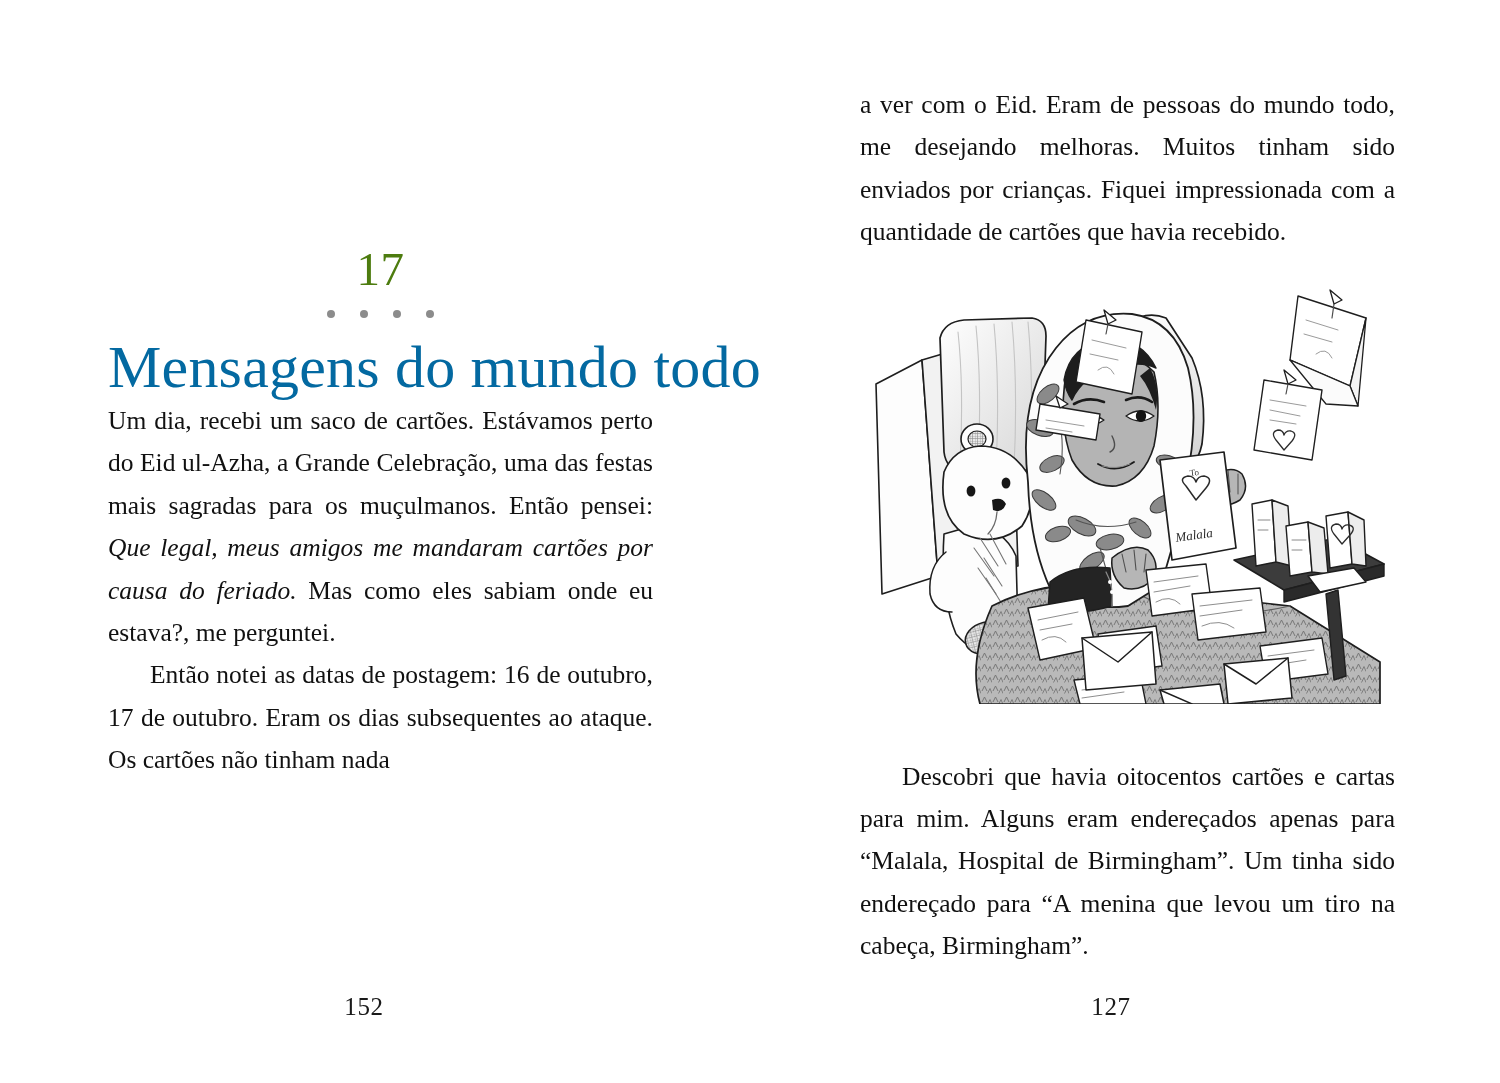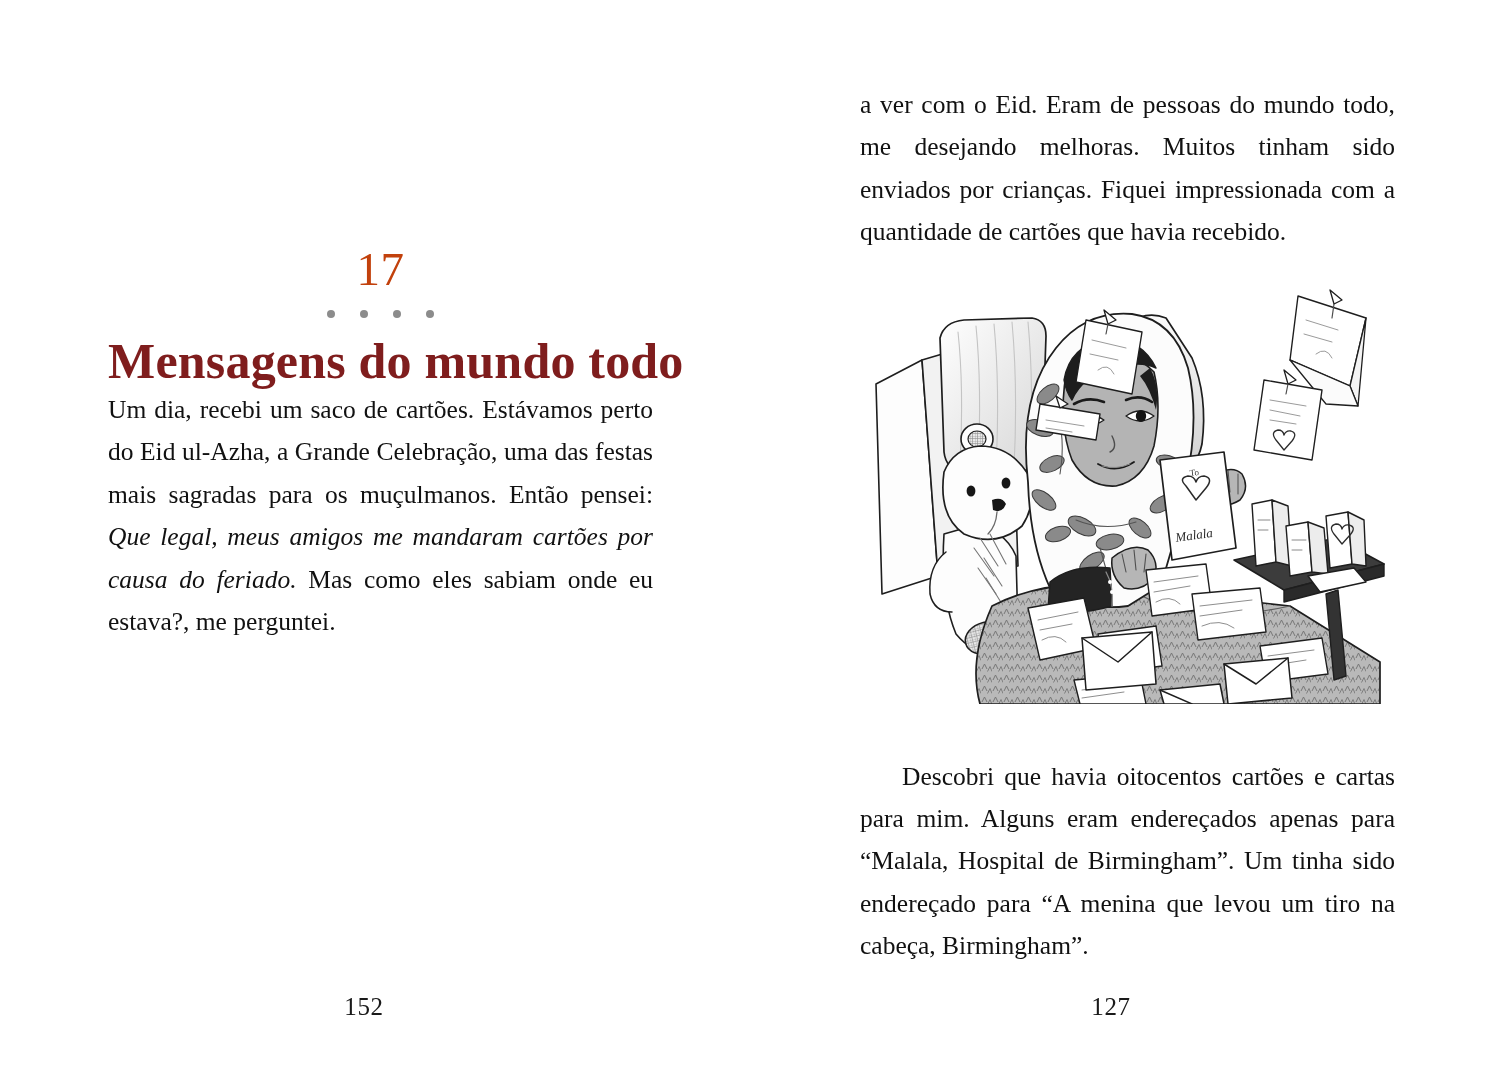--- a/index.html
+++ b/index.html
@@ -36,45 +36,45 @@
 
   
   .chapter-opener {
     padding-top: 246px;
     text-align: center;
   }
   .chapter-number {
     font-size: 47px;
     line-height: 1;
     letter-spacing: 0.5px;
-    color: #c2410c;
+    color: #4d7c0f;
     font-weight: normal;
     margin: 0;
   }
   .chapter-ornament {
     margin: 17px auto 0;
     width: 108px;
     display: flex;
     justify-content: space-between;
     align-items: center;
   }
   .chapter-ornament span {
     display: block;
     width: 8px;
     height: 8px;
     border-radius: 50%;
     background: #8c8c8c;
   }
   .chapter-title {
     margin: 16px 0 0;
-    font-size: 50px;
+    font-size: 60px;
     line-height: 1.1;
-    font-weight: bold;
+    font-weight: normal;
     letter-spacing: 0.2px;
-    color: #7f1d1d;
+    color: #0369a1;
     white-space: nowrap;
   }
 
   
   .body-block {
     font-size: 25.5px;
     line-height: 42.4px;
     text-align: justify;
     text-justify: inter-word;
     color: #111111;
@@ -126,20 +126,21 @@
         <span></span>
         <span></span>
         <span></span>
       </div>
 
       <h1 class="chapter-title">Mensagens do mundo todo</h1>
     </div>
 
     <div class="body-block left-body">
         <p><span>Um dia, recebi um saco de cartões. Estávamos perto do Eid ul-Azha, a Grande Celebração, uma das festas mais sagradas para os muçulmanos. Então pensei: </span><em>Que legal, meus amigos me mandaram cartões por causa do feriado.</em><span> Mas como eles sabiam onde eu estava?, me perguntei.</span></p>
+        <p class="indent"><span>Então notei as datas de postagem: 16 de outubro, 17 de outubro. Eram os dias subsequentes ao ataque. Os cartões não tinham nada</span></p>
       </div>
 
     <div class="folio">152</div>
   </div>
 
   <div class="page page-right">
 
     <div class="body-block right-top-body">
         <p><span>a ver com o Eid. Eram de pessoas do mundo todo, me desejando melhoras. Muitos tinham sido enviados por crianças. Fiquei impressionada com a quantidade de cartões que havia recebido.</span></p>
       </div>

